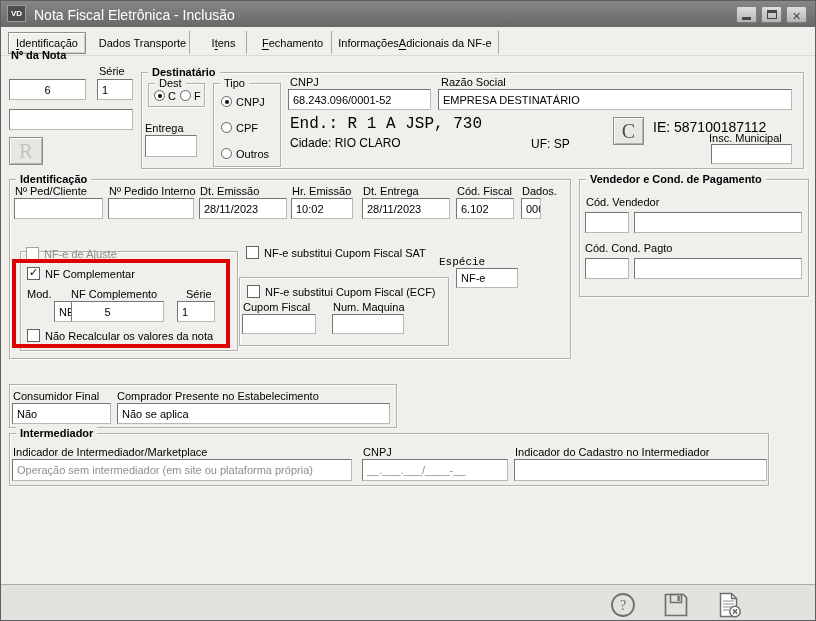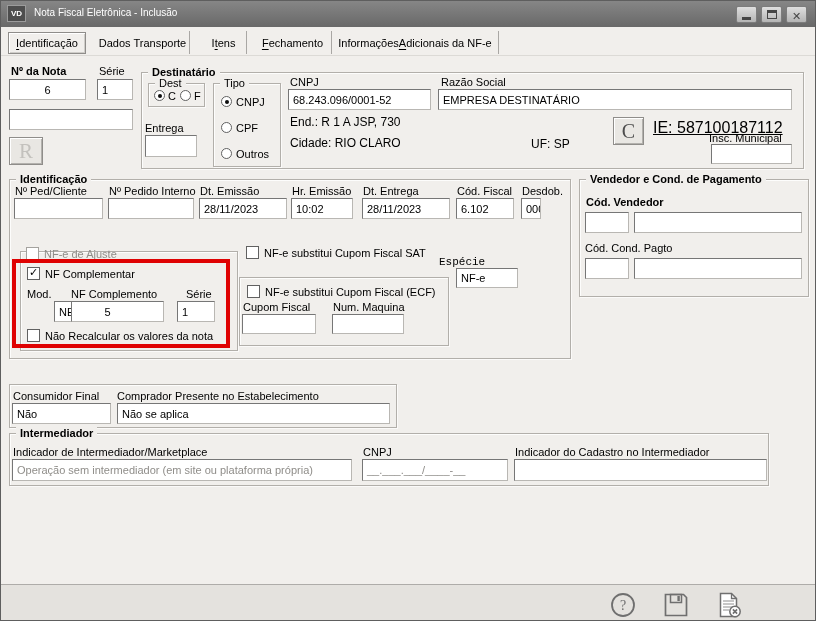--- a/index.html
+++ b/index.html
@@ -9,21 +9,21 @@
             border:1px solid #5e5e5e; overflow:hidden; }
 
   
   .titlebar { position:absolute; left:0; top:0; width:100%; height:36px;
               background:linear-gradient(180deg,#868686,#5d5d5d); }
   .appicon { position:absolute; left:6px; top:4px; width:19px; height:17px;
              background:#4d4d4d; border:1px solid #9b9b9b; color:#fff;
              font:bold 8px "Liberation Sans",sans-serif;
              display:flex; align-items:center; justify-content:center; }
   .wtitle { position:absolute; left:33px; top:6px; color:#fff;
-            font-size:10px; white-space:nowrap; }
+            font-size:14px; white-space:nowrap; }
   .winbtn { position:absolute; top:5px; width:21px; height:17px;
             background:linear-gradient(#dedede,#b4b4b4); border:1px solid #7c7c7c;
             border-radius:2px; display:flex; align-items:center; justify-content:center; }
   .glyph-min { width:9px; height:3px; background:#454545; margin-top:8px; }
   .glyph-max { width:10px; height:9px; border:1px solid #454545; border-top:3px solid #454545; }
   .glyph-close::after { content:"✕"; font:bold 11px "DejaVu Sans",sans-serif; color:#454545; }
 
   
   #tabbar { position:absolute; left:0; top:26px; width:100%; height:29px;
             background:#f1efec; border-bottom:1px solid #dcdad6; }
@@ -96,21 +96,21 @@
       <div class="tab" style="left: 95px; width: 93px;">Dados Transporte</div>
       <div class="tab" style="left: 200px; width: 45px;">I<u>t</u>ens</div>
       <div class="tab" style="left: 255px; width: 73px;"><u>F</u>echamento</div>
       <div class="tab" style="left: 340px; width: 148px;">Informações <u>A</u>dicionais da NF-e</div>
       <div class="tabsep" style="left: 188px;"></div>
       <div class="tabsep" style="left: 245px;"></div>
       <div class="tabsep" style="left: 330px;"></div>
       <div class="tabsep" style="left: 497px;"></div>
     </div>
 
-  <div class="lbl b" style="left:10px; top:64px;">Nº da Nota</div>
+  <div class="lbl b" style="left:10px; top:48px;">Nº da Nota</div>
   <div class="inp center" style="left:8px; top:78px; width:77px; height:21px;">6</div>
   <div class="lbl" style="left:98px; top:64px;">Série</div>
   <div class="inp" style="left:96px; top:78px; width:36px; height:21px;">1</div>
   <div class="inp" style="left:8px; top:108px; width:124px; height:21px;"></div>
   <div class="btn3d serif" style="left:8px; top:136px; width:34px; height:28px; font-size:21px; color:#c3c1bd;">R</div>
 
   <div class="group" style="left:140px; top:71px; width:663px; height:97px;">
     <span class="gtitle">Destinatário</span>
   </div>
 
@@ -132,44 +132,44 @@
   <span class="radio" style="left:220px; top:147px;"></span>
   <div class="lbl" style="left:235px; top:147px;">Outros</div>
 
   <div class="lbl" style="left:144px; top:121px;">Entrega</div>
   <div class="inp" style="left:144px; top:134px; width:52px; height:22px;"></div>
 
   <div class="lbl" style="left:289px; top:75px;">CNPJ</div>
   <div class="inp" style="left:287px; top:88px; width:143px; height:21px;">68.243.096/0001-52</div>
   <div class="lbl" style="left:440px; top:75px;text-align:right;">Razão Social</div>
   <div class="inp" style="left:437px; top:88px; width:354px; height:21px;">EMPRESA DESTINATÁRIO</div>
-  <div class="lbl" style="left:289px; top:114px; font-size:12px;">End.: R 1 A JSP, 730</div>
+  <div class="lbl" style="left:289px; top:114px; font-size:16px;font-family:Liberation Mono, monospace;">End.: R 1 A JSP, 730</div>
   <div class="lbl" style="left:289px; top:135px; font-size:12px;">Cidade: RIO CLARO</div>
   <div class="lbl" style="left:530px; top:136px; font-size:12px;">UF: SP</div>
   <div class="btn3d serif" style="left:612px; top:116px; width:31px; height:28px; font-size:20px; color:#4d4d4d;">C</div>
-  <div class="lbl" style="left:652px; top:118px; font-size:16px;text-decoration:underline;">IE: 587100187112</div>
+  <div class="lbl" style="left:652px; top:118px; font-size:14px;">IE: 587100187112</div>
   <div class="lbl" style="left:708px; top:131px;">Insc. Municipal</div>
   <div class="inp" style="left:710px; top:143px; width:81px; height:20px;"></div>
 
   <div class="group" style="left:8px; top:178px; width:562px; height:180px;">
     <span class="gtitle">Identificação</span>
   </div>
   <div class="lbl" style="left:14px; top:184px;">Nº Ped/Cliente</div>
   <div class="inp" style="left:13px; top:197px; width:89px; height:21px;"></div>
   <div class="lbl" style="left:108px; top:184px;">Nº Pedido Interno</div>
   <div class="inp" style="left:107px; top:197px; width:86px; height:21px;"></div>
   <div class="lbl" style="left:199px; top:184px;">Dt. Emissão</div>
   <div class="inp" style="left:198px; top:197px; width:88px; height:21px;">28/11/2023</div>
   <div class="lbl" style="left:291px; top:184px;">Hr. Emissão</div>
   <div class="inp" style="left:290px; top:197px; width:62px; height:21px;">10:02</div>
   <div class="lbl" style="left:362px; top:184px;">Dt. Entrega</div>
   <div class="inp" style="left:361px; top:197px; width:88px; height:21px;">28/11/2023</div>
   <div class="lbl" style="left:456px; top:184px;">Cód. Fiscal</div>
   <div class="inp" style="left:455px; top:197px; width:58px; height:21px;">6.102</div>
-  <div class="lbl" style="left:521px; top:184px;">Desdob.</div>
+  <div class="lbl" style="left:521px; top:184px;">Dados.</div>
   <div class="inp" style="left:520px; top:197px; width:20px; height:21px;">000</div>
 
   <div class="group" style="left:19px; top:250px; width:218px; height:100px;"></div>
   <span class="cb dis" style="left:25px; top:246px;"></span>
   <div class="lbl gray" style="left:43px; top:247px;">NF-e de Ajuste</div>
   <span class="cb checked" style="left:26px; top:266px;"></span>
   <div class="lbl" style="left:44px; top:267px;">NF Complementar</div>
   <div class="lbl" style="left:26px; top:287px;">Mod.</div>
   <div class="lbl" style="left:70px; top:287px;">NF Complemento</div>
   <div class="lbl" style="left:185px; top:287px;">Série</div>
@@ -190,21 +190,21 @@
   <div class="lbl" style="left:332px; top:300px;">Num. Maquina</div>
   <div class="inp" style="left:241px; top:313px; width:74px; height:20px;"></div>
   <div class="inp" style="left:331px; top:313px; width:72px; height:20px;"></div>
 
   <div class="lbl" style="left:438px; top:255px;font-family:Liberation Mono, monospace;">Espécie</div>
   <div class="inp" style="left:455px; top:267px; width:62px; height:20px;">NF-e</div>
 
   <div class="group" style="left:578px; top:178px; width:230px; height:118px;">
     <span class="gtitle">Vendedor e Cond. de Pagamento</span>
   </div>
-  <div class="lbl" style="left:585px; top:195px;font-weight:bold;">Cód. Vendedor</div>
+  <div class="lbl" style="left:585px; top:195px;">Cód. Vendedor</div>
   <div class="inp" style="left:584px; top:211px; width:44px; height:21px;"></div>
   <div class="inp" style="left:633px; top:211px; width:168px; height:21px;"></div>
   <div class="lbl" style="left:584px; top:241px;">Cód. Cond. Pagto</div>
   <div class="inp" style="left:584px; top:257px; width:44px; height:21px;"></div>
   <div class="inp" style="left:633px; top:257px; width:168px; height:21px;"></div>
 
   <div class="group" style="left:8px; top:383px; width:388px; height:44px;"></div>
   <div class="lbl" style="left:12px; top:389px;">Consumidor Final</div>
   <div class="lbl" style="left:116px; top:389px;">Comprador Presente no Estabelecimento</div>
   <div class="inp" style="left:11px; top:402px; width:99px; height:21px;">Não</div>

